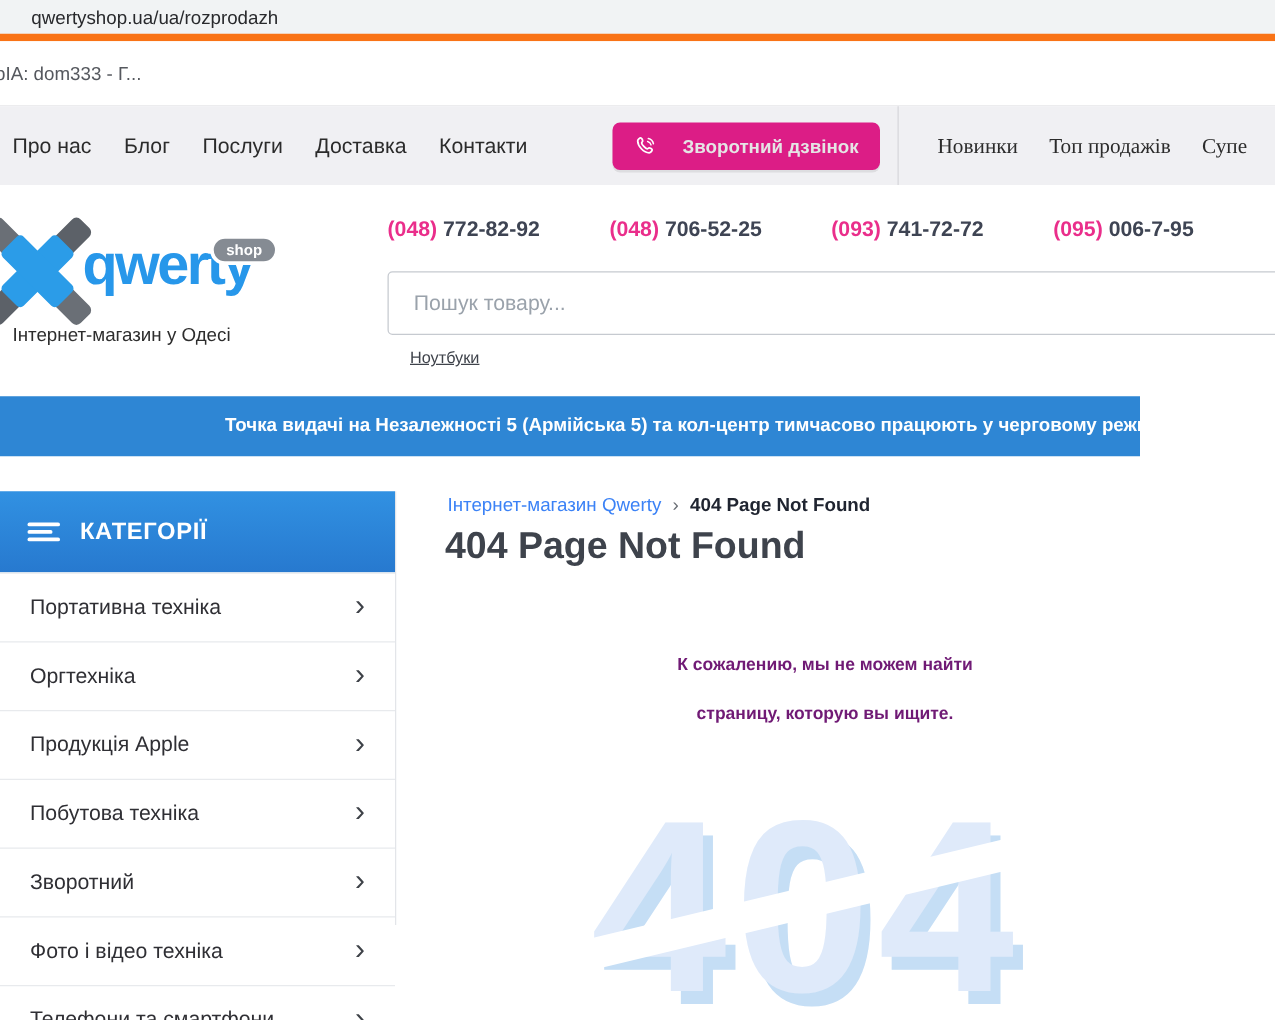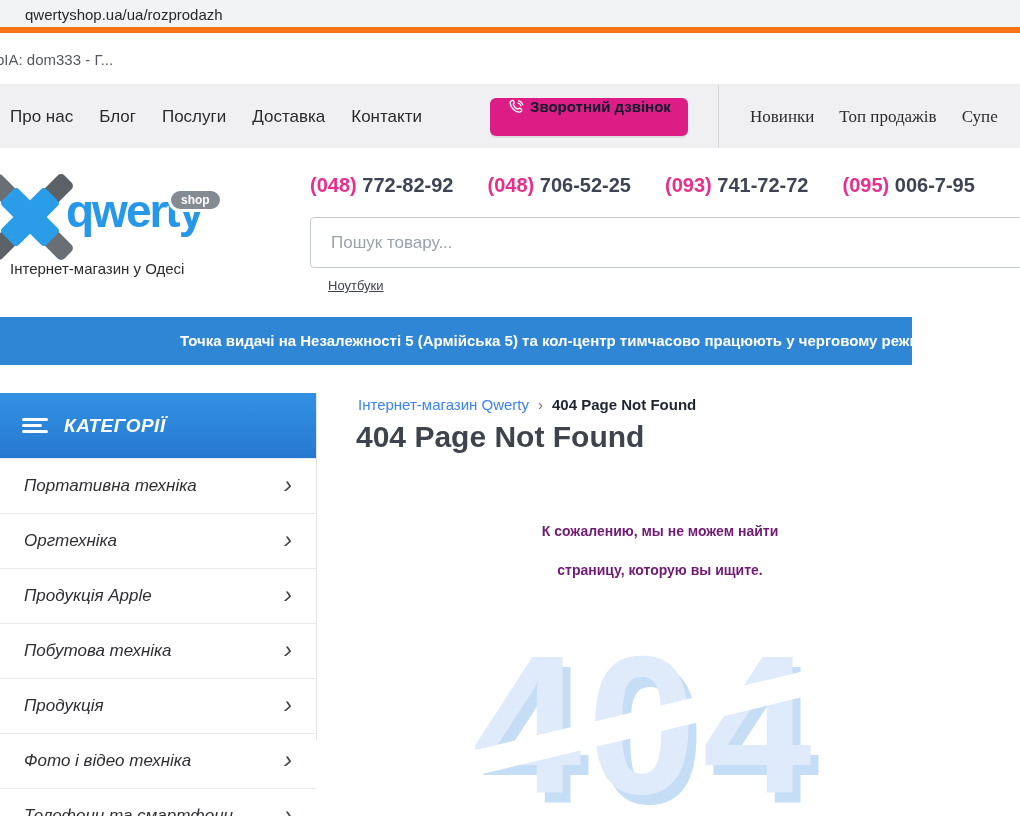--- a/index.html
+++ b/index.html
@@ -12,57 +12,57 @@
   .urlbar-text { position:absolute; left:25px; top:6px; font-size:15px; color:#28292c; }
   .tabstrip { position:absolute; left:0; top:33px; width:1020px; height:52px;
               background:#fff; border-bottom:1px solid #ececee;text-decoration:underline; }
   .tab-text { position:absolute; left:-4px; top:18px; font-size:15px; color:#55585e; white-space:nowrap; }
 
   
   .topnav { position:absolute; left:0; top:85px; width:1020px; height:63px; background:#f0f0f3; }
   .nav-left { position:absolute; left:10px; top:0; height:63px; display:flex; align-items:center; gap:26px; }
   .nav-link { font-size:17px; color:#2b2b2b; white-space:nowrap; cursor:pointer; }
   .callback-btn { position:absolute; left:490px; top:98px; height:38px; padding:0 17px;
-                  background:#dc1d86; border:none; border-radius:6px; color:#0f172a;
-                  font-size:15px; font-weight:bold; display:flex; gap:4px;
+                  background:#dc1d86; border:none; border-radius:6px; color:#e5e5e5;
+                  font-size:15px; font-weight:bold; display:flex; align-items:center; gap:20px;
                   font-family:"Liberation Sans", sans-serif; cursor:pointer;
                   box-shadow:0 2px 0 rgba(0,0,0,0.08); }
   .nav-divider { position:absolute; left:718px; top:85px; width:1px; height:63px; background:#d6d6db; }
   .nav-right { position:absolute; left:750px; top:85px; height:63px; display:flex; align-items:center; gap:25px;font-family:Liberation Serif, serif; }
 
   
   .header { position:absolute; left:0; top:148px; width:1020px; height:157px; background:#fff; }
   .logo-x { position:absolute; left:-14px; top:25px; }
   .brand { position:absolute; left:66px; top:36px; font-size:46px; font-weight:bold;
            color:#2797ea; letter-spacing:-2px; }
   .brand-badge { position:absolute; left:168px; top:40px; background:#858b93; color:#fff;
                  font-size:12px; font-weight:bold; padding:2px 10px; border-radius:12px;
                  border:3px solid #fff; }
   .tagline { position:absolute; left:10px; top:112px; font-size:15px; color:#2d2d2d; }
 
   .phones { position:absolute; left:310px; top:26px; width:710px; display:flex; }
-  .phone { width:182px; font-size:20px; font-weight:600; color:#3e4453; white-space:nowrap; cursor:pointer; }
+  .phone { width:182px; font-size:17px; font-weight:600; color:#3e4453; white-space:nowrap; cursor:pointer; }
   .phone .area { color:#ea2e8b; }
 
   .search-box { position:absolute; left:310px; top:69px; width:760px; height:51px;
                 border:1px solid #c6cad0; border-radius:4px; background:#fff;
                 font-size:17px; color:#333; padding:0 20px; outline:none;
                 font-family:"Liberation Sans", sans-serif; }
   .search-box::placeholder { color:#9aa2ab; }
   .quick-link { position:absolute; left:328px; top:130px; font-size:13px; color:#3f434b;
                 text-decoration:underline; cursor:pointer; }
 
   
   .banner { position:absolute; left:0; top:317px; width:912px; height:48px; background:#2e86d4; }
   .banner-text { position:absolute; left:180px; top:0; line-height:48px; font-size:15px;
                  font-weight:bold; color:#fff; white-space:nowrap; }
 
   
   .sidebar { position:absolute; left:0; top:393px; width:317px; height:347px;
-             background:#fff; border-right:1px solid #e3e5e9;font-style:italic; }
+             background:#fff; border-right:1px solid #e3e5e9; }
   .sidebar-header { position:relative; height:65px;
                     background:linear-gradient(180deg,#3191e2,#2779cf);
                     display:flex; align-items:center; cursor:pointer; }
   .burger { position:relative; width:26px; height:16px; margin-left:22px; }
   .burger span { position:absolute; left:0; height:3px; background:#fff; border-radius:2px; }
   .burger span:nth-child(1){ top:0; width:26px; }
   .burger span:nth-child(2){ top:6px; width:20px; }
   .burger span:nth-child(3){ top:12px; width:26px; }
   .sidebar-title { margin-left:16px; color:#fff; font-size:19px; font-weight:bold; letter-spacing:0.5px; }
   .cat-item { position:relative; height:55px; display:flex; align-items:center;
@@ -171,21 +171,21 @@
     </div>
     <div class="cat-item">
       <span class="cat-label">Продукція Apple</span>
       <span class="cat-chevron">›</span>
     </div>
     <div class="cat-item">
       <span class="cat-label">Побутова техніка</span>
       <span class="cat-chevron">›</span>
     </div>
     <div class="cat-item">
-      <span class="cat-label">Продукція</span>
+      <span class="cat-label">Зворотний</span>
       <span class="cat-chevron">›</span>
     </div>
     <div class="cat-item">
       <span class="cat-label">Фото і відео техніка</span>
       <span class="cat-chevron">›</span>
     </div>
     <div class="cat-item">
       <span class="cat-label">Телефони та смартфони</span>
       <span class="cat-chevron">›</span>
     </div>

